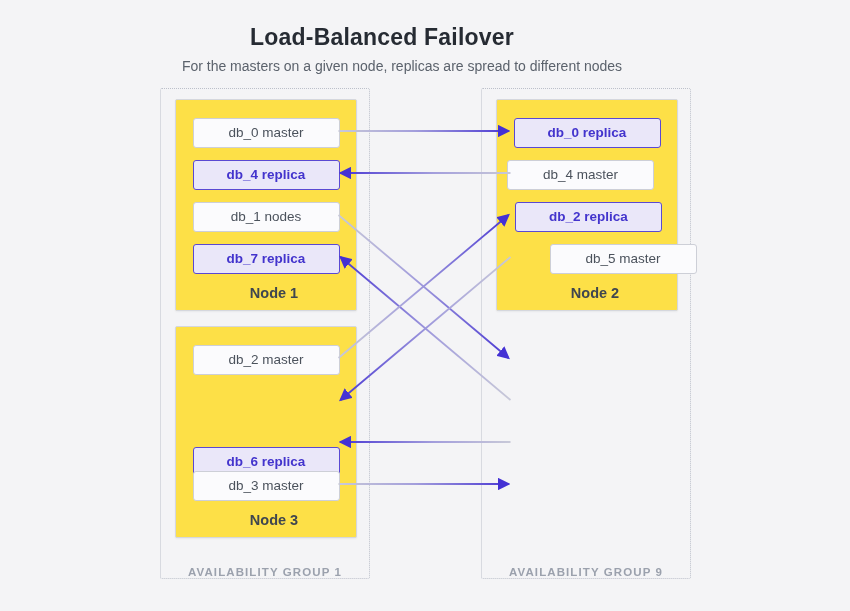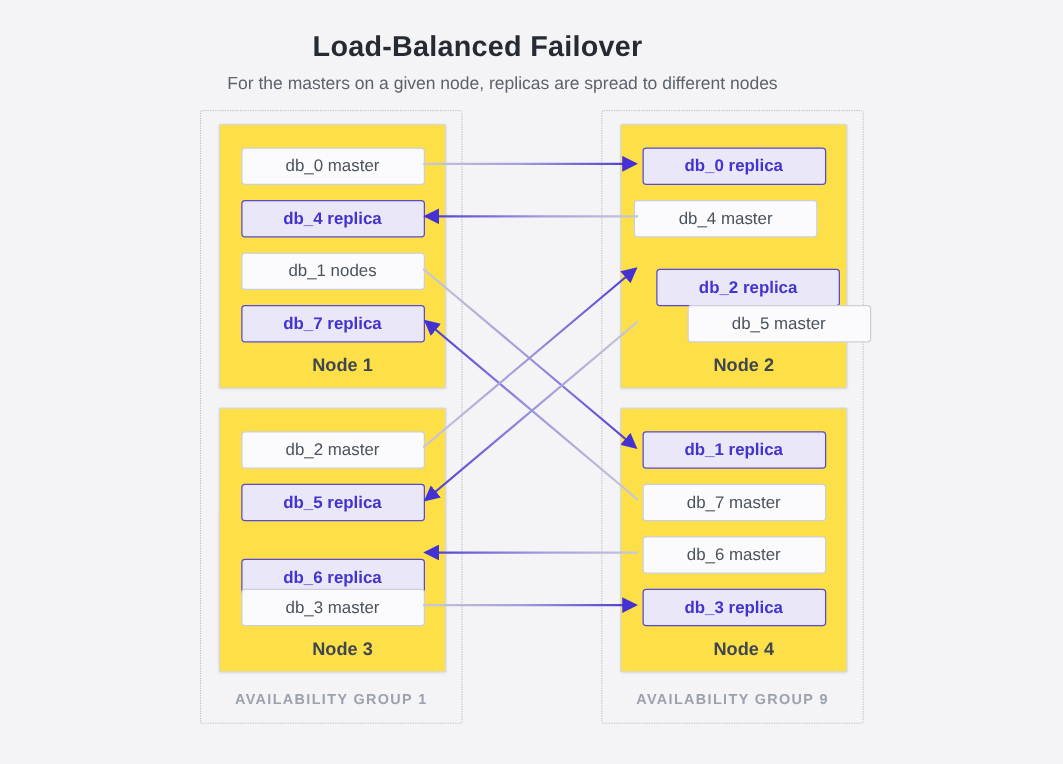--- a/index.html
+++ b/index.html
@@ -17,21 +17,21 @@
   .title {
     margin: 0; font-size: 23px; font-weight: bold;
     color: #262b33; letter-spacing: .2px;
   }
   .subtitle { margin: 7px 0 0; font-size: 14px; color: #5b626c; padding-left: 40px; }
   .group {
     position: absolute;
     border: 1px dotted #bcc0ca; border-radius: 2px;
   }
   .group-label {
-    position: absolute; left: 0; right: 0; bottom: 12px;
+    position: absolute; left: 0; right: 0; bottom: 0;
     text-align: center; font-size: 11.5px; font-weight: bold;
     letter-spacing: 1.1px; color: #9ba1ad;
   }
   .node {
     position: absolute;
     background: #fde047;
     border: 1px solid #d5d7dd; border-radius: 2px;
     box-shadow: 0 1px 2px rgba(40,45,60,.06);
   }
   .node-label {
@@ -70,41 +70,33 @@
         <div class="group-label">AVAILABILITY GROUP 1</div>
         <div class="node" style="left: 14px; top: 10px; width: 180px; height: 210px;">
           <div class="dbbox master" style="left: 16.5px; top: 18px;">db_0 master</div>
           <div class="dbbox replica" style="left: 16.5px; top: 60px;">db_4 replica</div>
           <div class="dbbox master" style="left: 16.5px; top: 102px;">db_1 nodes</div>
           <div class="dbbox replica" style="left: 16.5px; top: 144px;">db_7 replica</div>
           <div class="node-label">Node 1</div>
         </div>
         <div class="node" style="left: 14px; top: 237px; width: 180px; height: 210px;">
           <div class="dbbox master" style="left: 16.5px; top: 18px;">db_2 master</div>
-          <div class="dbbox replica" style="left: 16.5px; top: 60px;">db_5 replica</div>
           <div class="dbbox replica" style="left: 16.5px; top: 120px;">db_6 replica</div>
           <div class="dbbox master" style="left: 16.5px; top: 144px;">db_3 master</div>
           <div class="node-label">Node 3</div>
         </div>
       </div>
       <div class="group" style="left: 481px; top: 88px; width: 208px; height: 489px;">
         <div class="group-label">AVAILABILITY GROUP 9</div>
         <div class="node" style="left: 14px; top: 10px; width: 180px; height: 210px;">
           <div class="dbbox replica" style="left: 16.5px; top: 18px;">db_0 replica</div>
           <div class="dbbox master" style="left: 10px; top: 60px;">db_4 master</div>
-          <div class="dbbox replica" style="left: 28px; top: 102px; margin-top: 13px;">db_2 replica</div>
+          <div class="dbbox replica" style="left: 18px; top: 102px;">db_2 replica</div>
           <div class="dbbox master" style="left: 16.5px; top: 144px; margin-left: 36px;">db_5 master</div>
           <div class="node-label">Node 2</div>
-        </div>
-        <div class="node" style="left: 14px; top: 237px; width: 180px; height: 210px;">
-          <div class="dbbox replica" style="left: 16.5px; top: 18px;">db_1 replica</div>
-          <div class="dbbox master" style="left: 16.5px; top: 60px;">db_7 master</div>
-          <div class="dbbox master" style="left: 16.5px; top: 102px;">db_6 master</div>
-          <div class="dbbox replica" style="left: 16.5px; top: 144px;">db_3 replica</div>
-          <div class="node-label">Node 4</div>
         </div>
       </div>
     </div>
   <svg id="arrows" width="850" height="611">
       <defs>
         <marker id="arrowhead" viewBox="0 0 10 10" refX="8.5" refY="5" markerWidth="7" markerHeight="7" orient="auto">
           <path d="M0,0 L10,5 L0,10 z" fill="#4431d4"></path>
         </marker>
         <linearGradient id="g0" gradientUnits="userSpaceOnUse" x1="338.5" y1="131" x2="508.5" y2="131">
           <stop offset="0" stop-color="#c8c9d8"></stop>

